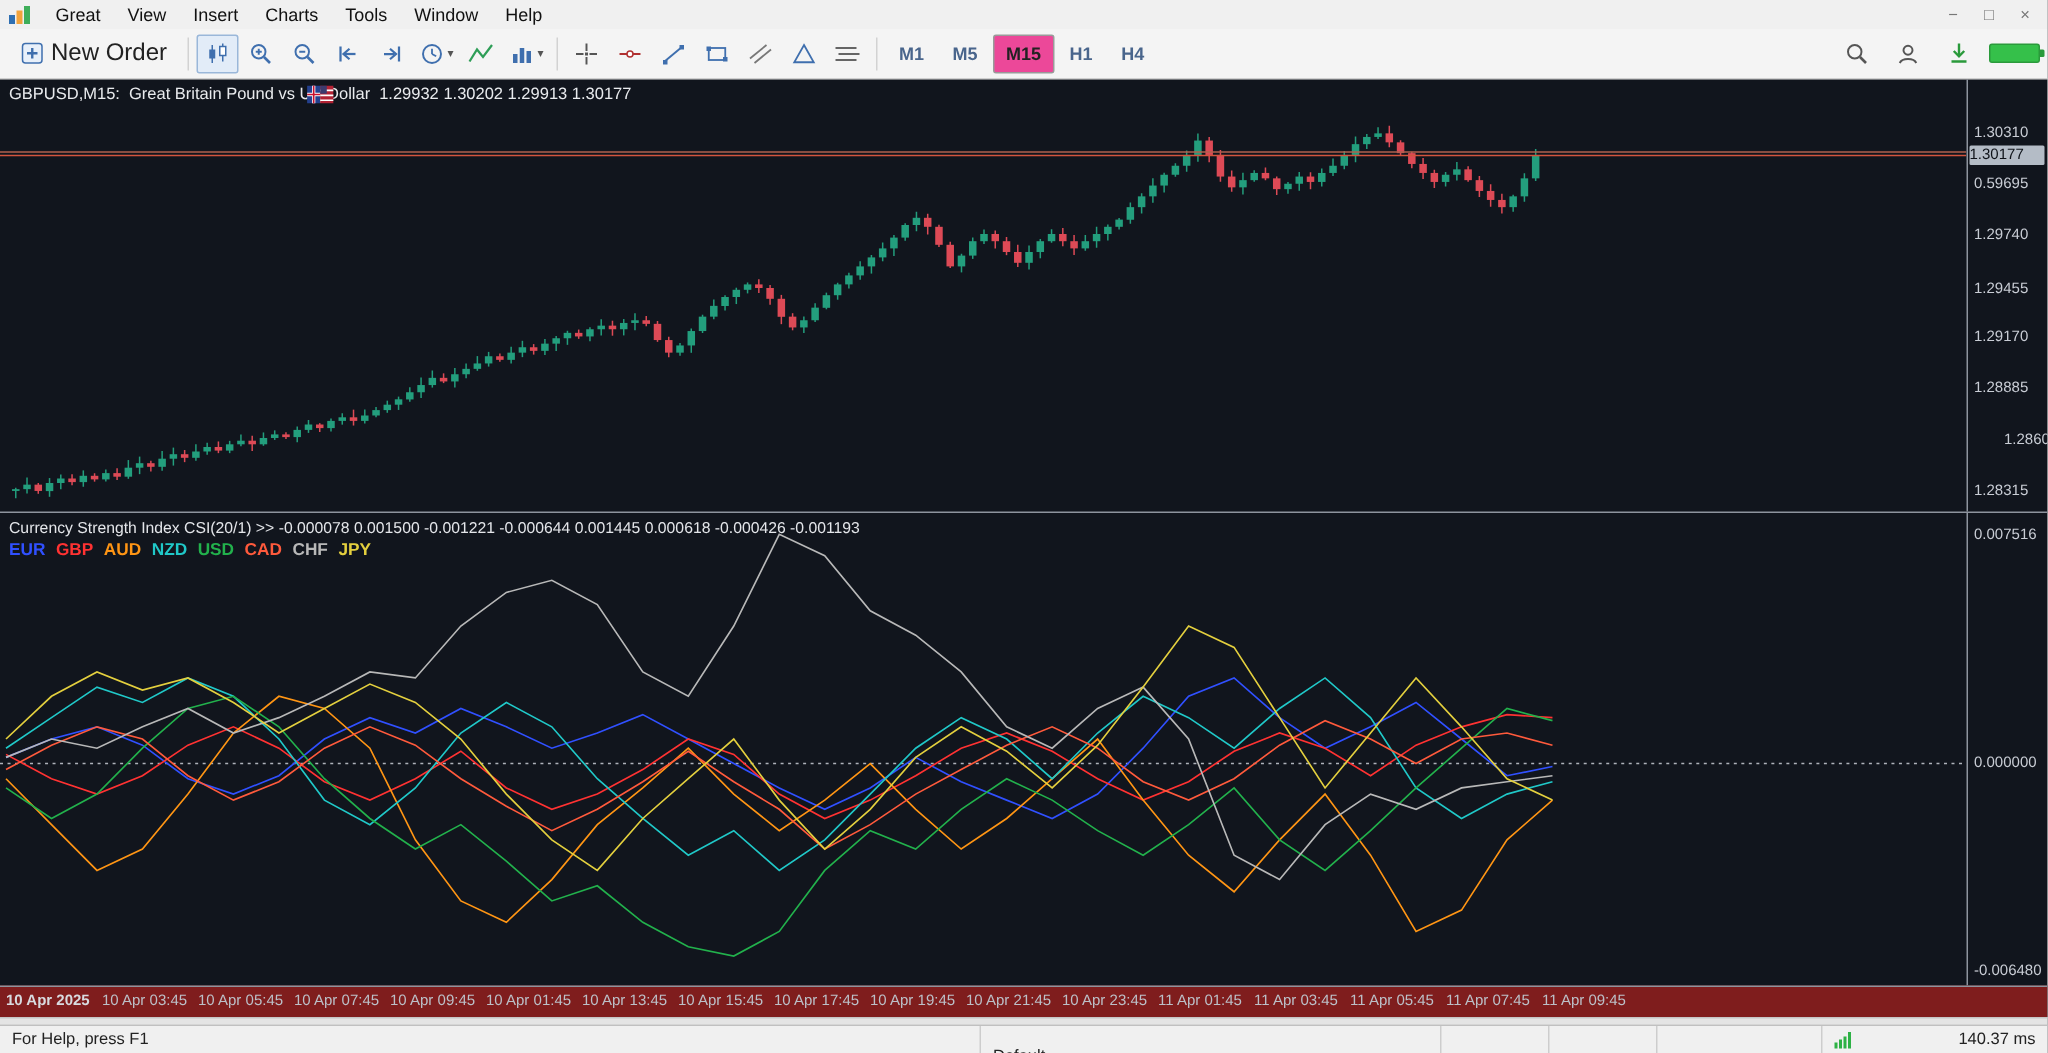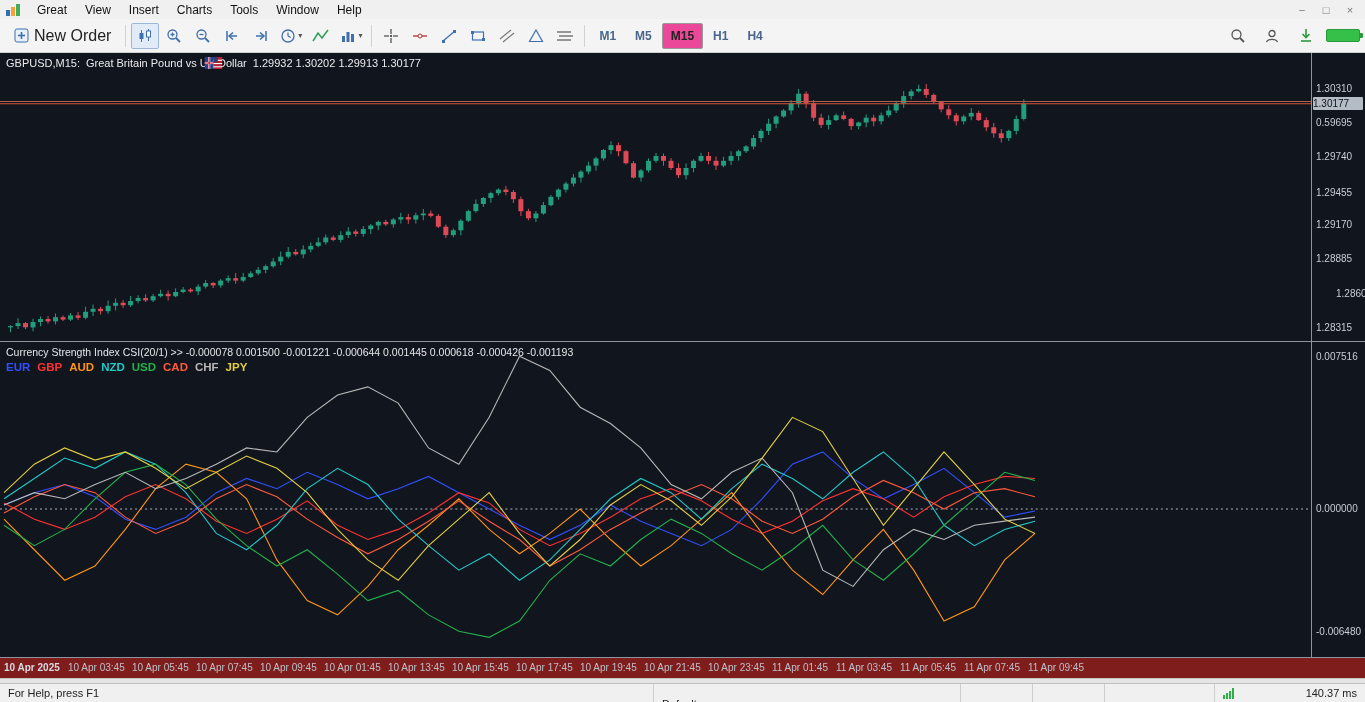--- a/index.html
+++ b/index.html
@@ -582,21 +582,21 @@
             <polyline points="4.0,156.3 34.3,136.0 64.6,115.7 94.9,125.9 125.2,109.6 155.5,121.8 185.8,150.2 216.1,190.8 246.4,207.1 276.7,182.7 307.0,146.2 337.3,125.9 367.6,142.1 397.9,176.6 428.2,203.0 458.5,227.4 488.8,211.1 519.1,237.5 549.4,217.2 579.7,186.8 610.0,156.3 640.3,136.0 670.6,150.2 700.9,176.6 731.2,146.2 761.5,121.8 791.8,136.0 822.1,156.3 852.4,129.9 882.7,109.6 913.0,136.0 943.3,182.7 973.6,203.0 1003.9,186.8 1034.2,178.6" fill="none" stroke="#20c8c8" stroke-width="1.1"></polyline>
             <polyline points="4.0,182.7 34.3,203.0 64.6,186.8 94.9,156.3 125.2,129.9 155.5,121.8 185.8,142.1 216.1,176.6 246.4,203.0 276.7,223.3 307.0,207.1 337.3,231.4 367.6,257.8 397.9,247.7 428.2,272.0 458.5,288.3 488.8,294.4 519.1,278.1 549.4,237.5 579.7,211.1 610.0,223.3 640.3,196.9 670.6,176.6 700.9,190.8 731.2,211.1 761.5,227.4 791.8,207.1 822.1,182.7 852.4,217.2 882.7,237.5 913.0,211.1 943.3,182.7 973.6,156.3 1003.9,129.9 1034.2,138.0" fill="none" stroke="#22b14c" stroke-width="1.1"></polyline>
             <polyline points="4.0,170.5 34.3,154.3 64.6,142.1 94.9,150.2 125.2,174.6 155.5,190.8 185.8,178.6 216.1,156.3 246.4,142.1 276.7,154.3 307.0,176.6 337.3,194.9 367.6,211.1 397.9,196.9 428.2,178.6 458.5,158.3 488.8,178.6 519.1,196.9 549.4,223.3 579.7,207.1 610.0,186.8 640.3,170.5 670.6,154.3 700.9,142.1 731.2,156.3 761.5,178.6 791.8,190.8 822.1,176.6 852.4,154.3 882.7,138.0 913.0,150.2 943.3,166.5 973.6,150.2 1003.9,146.2 1034.2,154.3" fill="none" stroke="#ff5a3c" stroke-width="1.1"></polyline>
             <polyline points="4.0,162.4 34.3,150.2 64.6,156.3 94.9,142.1 125.2,129.9 155.5,146.2 185.8,136.0 216.1,121.8 246.4,105.6 276.7,109.6 307.0,75.1 337.3,52.8 367.6,44.7 397.9,60.9 428.2,105.6 458.5,121.8 488.8,75.1 519.1,14.2 549.4,28.4 579.7,65.0 610.0,81.2 640.3,105.6 670.6,142.1 700.9,156.3 731.2,129.9 761.5,115.7 791.8,150.2 822.1,227.4 852.4,243.6 882.7,207.1 913.0,186.8 943.3,196.9 973.6,182.7 1003.9,178.6 1034.2,174.6" fill="none" stroke="#b8b8b8" stroke-width="1.1"></polyline>
             <polyline points="4.0,150.2 34.3,121.8 64.6,105.6 94.9,117.7 125.2,109.6 155.5,125.9 185.8,146.2 216.1,129.9 246.4,113.7 276.7,125.9 307.0,150.2 337.3,186.8 367.6,217.2 397.9,237.5 428.2,203.0 458.5,176.6 488.8,150.2 519.1,190.8 549.4,223.3 579.7,196.9 610.0,162.4 640.3,142.1 670.6,158.3 700.9,182.7 731.2,154.3 761.5,115.7 791.8,75.1 822.1,89.3 852.4,136.0 882.7,182.7 913.0,146.2 943.3,109.6 973.6,142.1 1003.9,176.6 1034.2,190.8" fill="none" stroke="#e3cf3e" stroke-width="1.1"></polyline>
           </svg>
       </div>
       <div class="axis">
           <div class="tick" style="top: 8.8852px;">0.007516</div>
           <div class="tick" style="top: 161.46px;">0.000000</div>
-          <div class="tick" style="top: 284px;">-0.006480</div>
+          <div class="tick" style="top: 300px;">-0.006480</div>
         </div>
     </div>
 
     <div class="time-axis">
         <div class="time-label first" style="left: 4px;">10 Apr 2025</div>
         <div class="time-label" style="left: 68px;">10 Apr 03:45</div>
         <div class="time-label" style="left: 132px;">10 Apr 05:45</div>
         <div class="time-label" style="left: 196px;">10 Apr 07:45</div>
         <div class="time-label" style="left: 260px;">10 Apr 09:45</div>
         <div class="time-label" style="left: 324px;">10 Apr 01:45</div>

